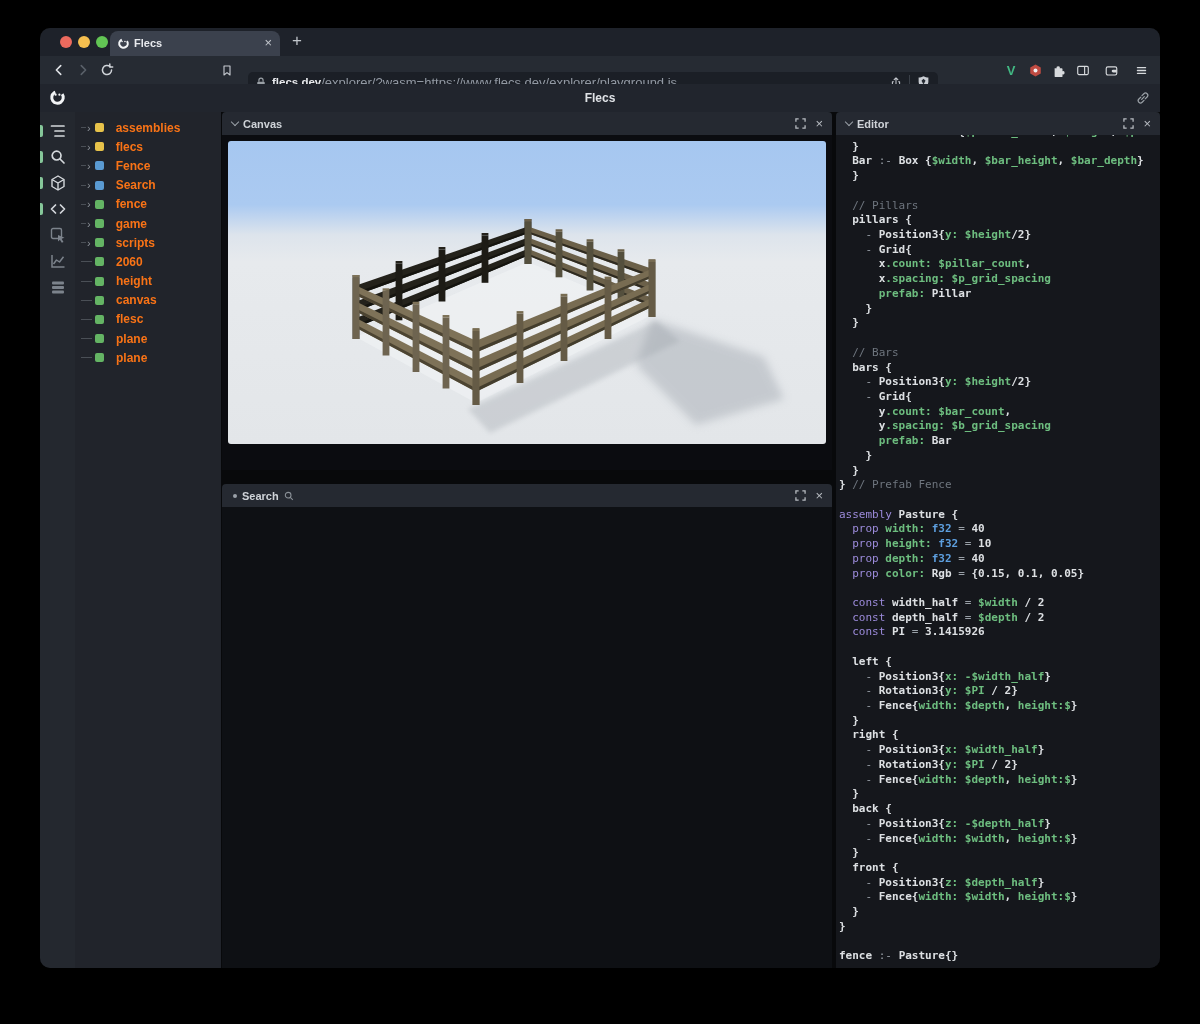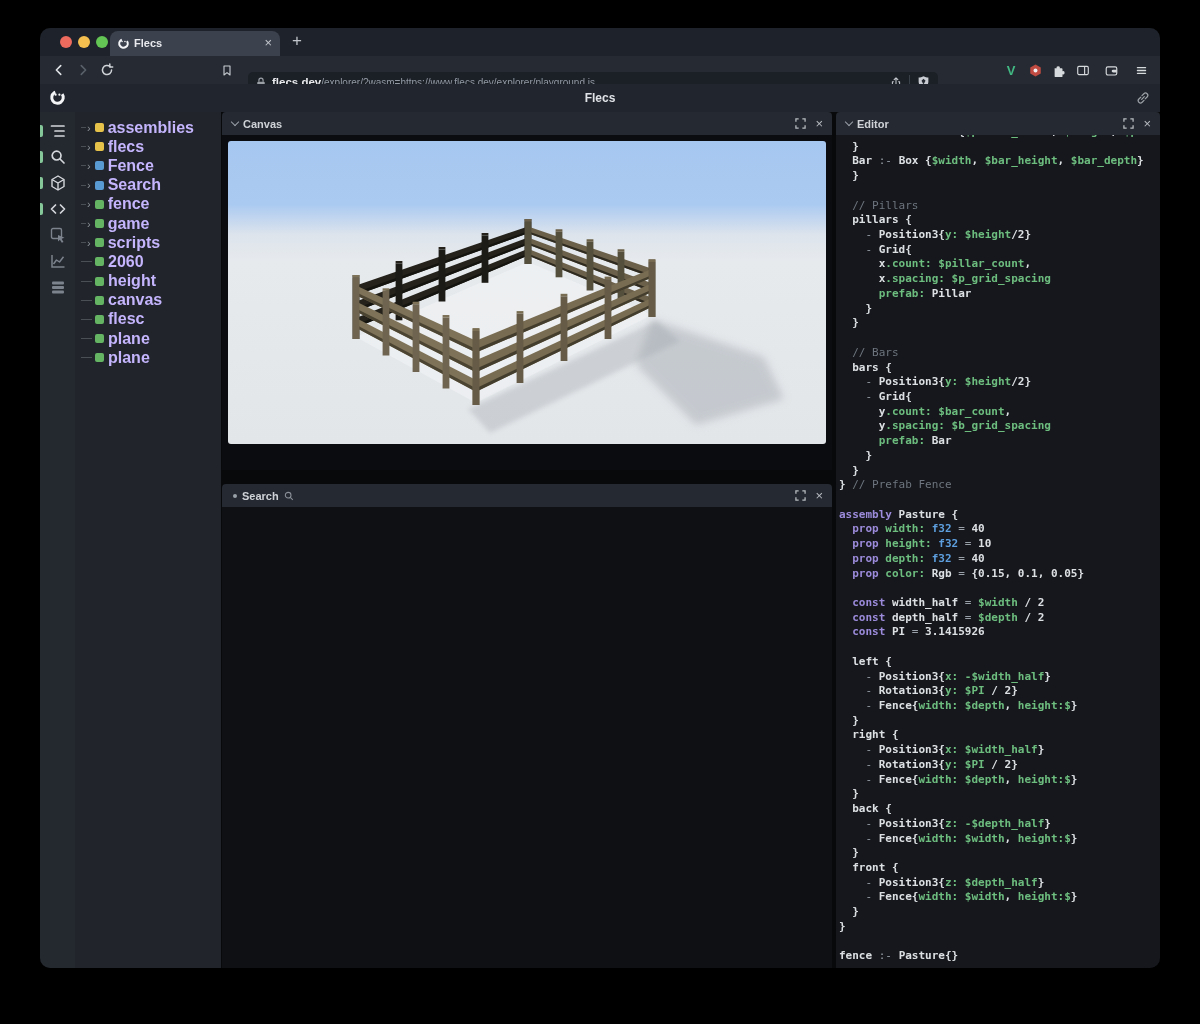--- a/index.html
+++ b/index.html
@@ -19,42 +19,42 @@
   .tab-title { position:absolute; left:24px; top:6px; font-size:11px; font-weight:700; color:#e8eaee; }
   .tab-close { position:absolute; right:8px; top:4px; color:#c2c6cc; font-size:13px; line-height:16px; }
   #newtab { position:absolute; left:252px; top:3px; color:#c2c6cc; font-size:17px; font-weight:400; }
 
   
   #toolbar { position:absolute; left:0; top:28px; width:100%; height:28px; background:#262b33; }
   .tbtn { position:absolute; top:5px; width:18px; height:18px; display:flex; align-items:center; justify-content:center; }
   #urlbar { position:absolute; left:208px; top:16px; width:690px; height:20px; background:#1b1f26;
             border-radius:5px; display:flex; align-items:center; padding:0 8px; }
   #urlbar .host { color:#e8eaed; font-weight:700; font-size:11.5px; margin-left:6px; }
-  #urlbar .rest { color:#9299a3; font-size:10px; }
+  #urlbar .rest { color:#9299a3; font-size:13px; }
   #urlbar .spacer { flex:1; }
   .url-div { width:1px; height:14px; background:#3a4048; margin:0 7px; }
 
   
   #appheader { position:absolute; left:0; top:56px; width:100%; height:28px; background:#21252d; }
   #app-title { position:absolute; left:0; right:0; top:7px; text-align:center;
                color:#dfe2e6; font-size:12px; font-weight:600; }
 
   
   #main { position:absolute; left:0; top:84px; width:100%; height:856px; background:#08090b; }
 
   #iconbar { position:absolute; left:0; top:0; width:35px; height:100%; background:#24282f; }
   .icon-slot { position:absolute; left:0; width:35px; height:26px; display:flex; align-items:center; justify-content:center; }
   .icon-ind { position:absolute; left:0; top:7px; width:3px; height:12px; border-radius:0 2px 2px 0; background:#86c79a; }
 
   #treepanel { position:absolute; left:35px; top:0; width:146px; height:100%; background:#21242b; padding-top:6px; }
   .trow { position:relative; height:19.2px; display:flex; align-items:center; cursor:default; }
   .tguide { height:1px; background:#4a4f56; margin-left:6px; }
   .tchev { color:#8a9097; font-size:11px; margin-left:1px; line-height:10px; }
   .tsq { width:9px; height:9px; border-radius:2px; margin-left:4px; flex:none; }
-  .tlabel { color:#c4b5fd; font-size:16px; font-weight:600; margin-left:4px; white-space:nowrap; }
+  .tlabel { color:#f97316; font-size:12px; font-weight:600; margin-left:12px; white-space:nowrap; }
 
   
   .phead { position:absolute; height:23px; background:#252931; border-radius:4px 4px 0 0;
            display:flex; align-items:center; }
   .phead .ptitle { color:#cfd3d8; font-size:11px; font-weight:700; margin-left:5px; }
   .chev-down { width:6px; height:6px; border-left:1.5px solid #9aa0a8; border-bottom:1.5px solid #9aa0a8;
                transform:rotate(-45deg); margin-left:10px; margin-top:-3px; }
   .dot-collapsed { width:4px; height:4px; border-radius:50%; background:#9aa0a8; margin-left:11px; }
   .phead .pspacer { flex:1; }
   .phicon { margin-right:9px; display:flex; align-items:center; }
@@ -68,21 +68,21 @@
 
   #editor-head { left:796px; top:0; width:324px; }
   #editor-body { position:absolute; left:796px; top:23px; width:324px; height:833px; background:#15171c; overflow:hidden; }
 
   
   #code { position:relative; top:-10px; left:3px; font-family:"DejaVu Sans Mono", monospace;
           font-size:11px; line-height:14.72px; white-space:pre; }
   .cl { height:14.72px; }
   .tk-w { color:#dde0e3; font-weight:700; }
   .tk-g { color:#6dbd7f; font-weight:700; }
-  .tk-p { color:#9c8bdb; font-weight:700;text-align:right; }
+  .tk-p { color:#9c8bdb; font-weight:400;text-align:right; }
   .tk-b { color:#5d9fdf; font-weight:700; }
   .tk-c { color:#6e757e; }
   .tk-d { color:#9aa1a8; }
 </style>
 </head>
 <body>
 
 <div id="window">
 
   <div id="tabstrip">

